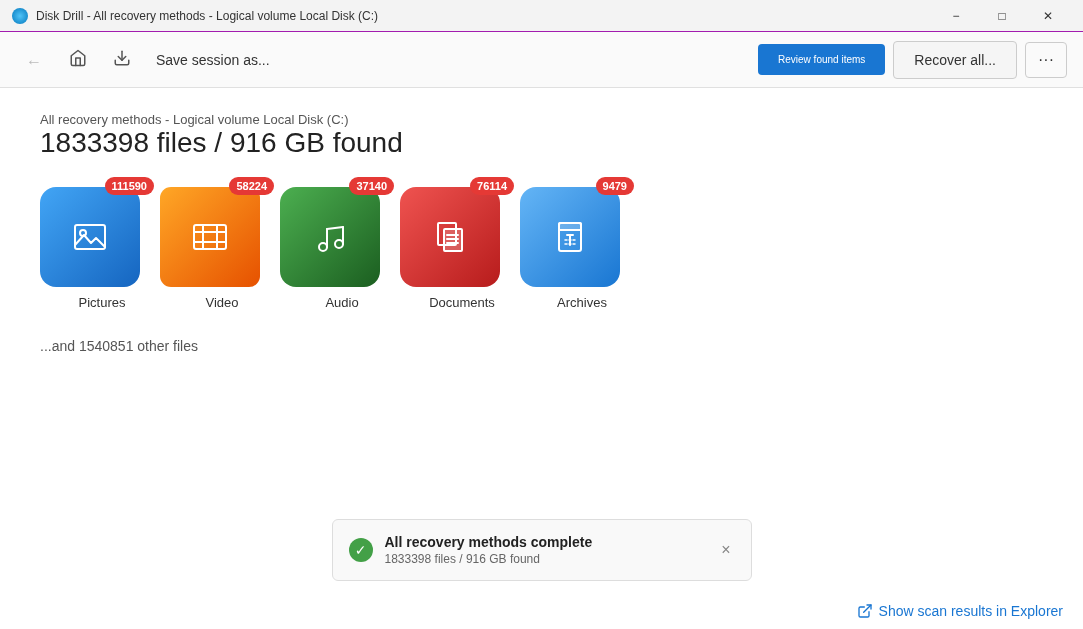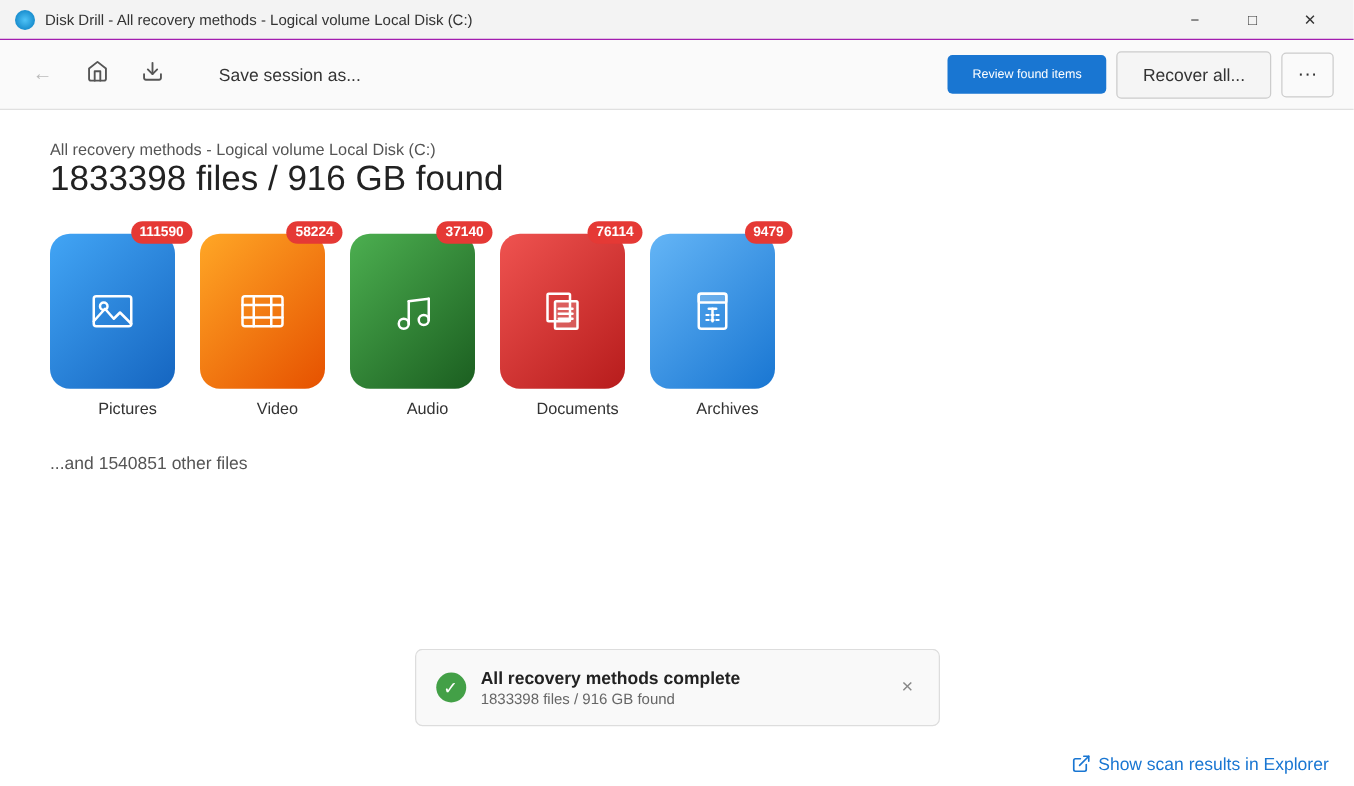--- a/index.html
+++ b/index.html
@@ -51,21 +51,21 @@
       width: 36px; height: 36px;
       border: none; background: transparent;
       cursor: pointer;
       display: flex; align-items: center; justify-content: center;
       border-radius: 50%;
       color: #555;
       font-size: 16px;
     }
     .toolbar-nav-btn.disabled { color: #bbb; cursor: default; }
     .toolbar-save {
-      margin-left: 19px;
+      margin-left: 0;
       display: flex; align-items: center; gap: 6px;
       color: #333; font-size: 14px; cursor: pointer;
       padding: 6px 8px; border-radius: 4px;
     }
     .toolbar-spacer { flex: 1; }
     .btn-review {
       background: #1976d2;
       color: #fff;
       border: none;
       padding: 10px 20px;
@@ -117,21 +117,21 @@
       gap: 20px;
       margin-bottom: 28px;
     }
     .category-item {
       display: flex;
       flex-direction: column;
       align-items: center;
       cursor: pointer;
     }
     .category-card {
-      width: 100px; height: 124px;
+      width: 100px; height: 100px;
       border-radius: 16px;
       display: flex; align-items: center; justify-content: center;
       position: relative;
       margin-bottom: 8px;
     }
     .badge {
       position: absolute;
       top: -10px; right: -14px;
       background: #e53935;
       color: #fff;
@@ -144,21 +144,21 @@
     }
     .category-label {
       font-size: 13px;
       color: #333;
       text-align: center;
       margin-left: 24px;
     }
 
     
     .card-pictures { background: linear-gradient(135deg, #42a5f5, #1565c0); }
-    .card-video { background: linear-gradient(135deg, #ffa726, #e65100); }
+    .card-video { background: linear-gradient(135deg, #ffa726, #e65100); border-radius: 11px; }
     .card-audio { background: linear-gradient(135deg, #4caf50, #1b5e20); }
     .card-documents { background: linear-gradient(135deg, #ef5350, #b71c1c); }
     .card-archives { background: linear-gradient(135deg, #64b5f6, #1976d2); }
 
     .other-files {
       font-size: 14px;
       color: #555;
       margin-bottom: 24px;
     }
 

